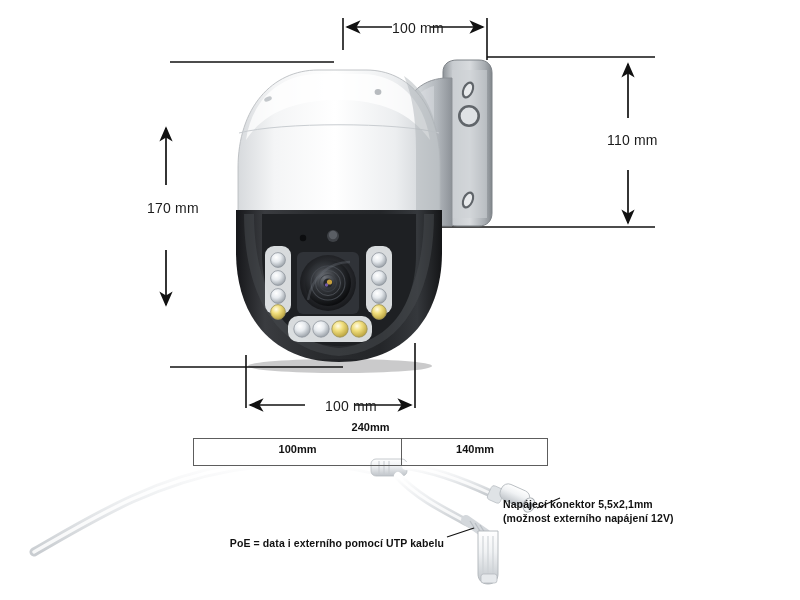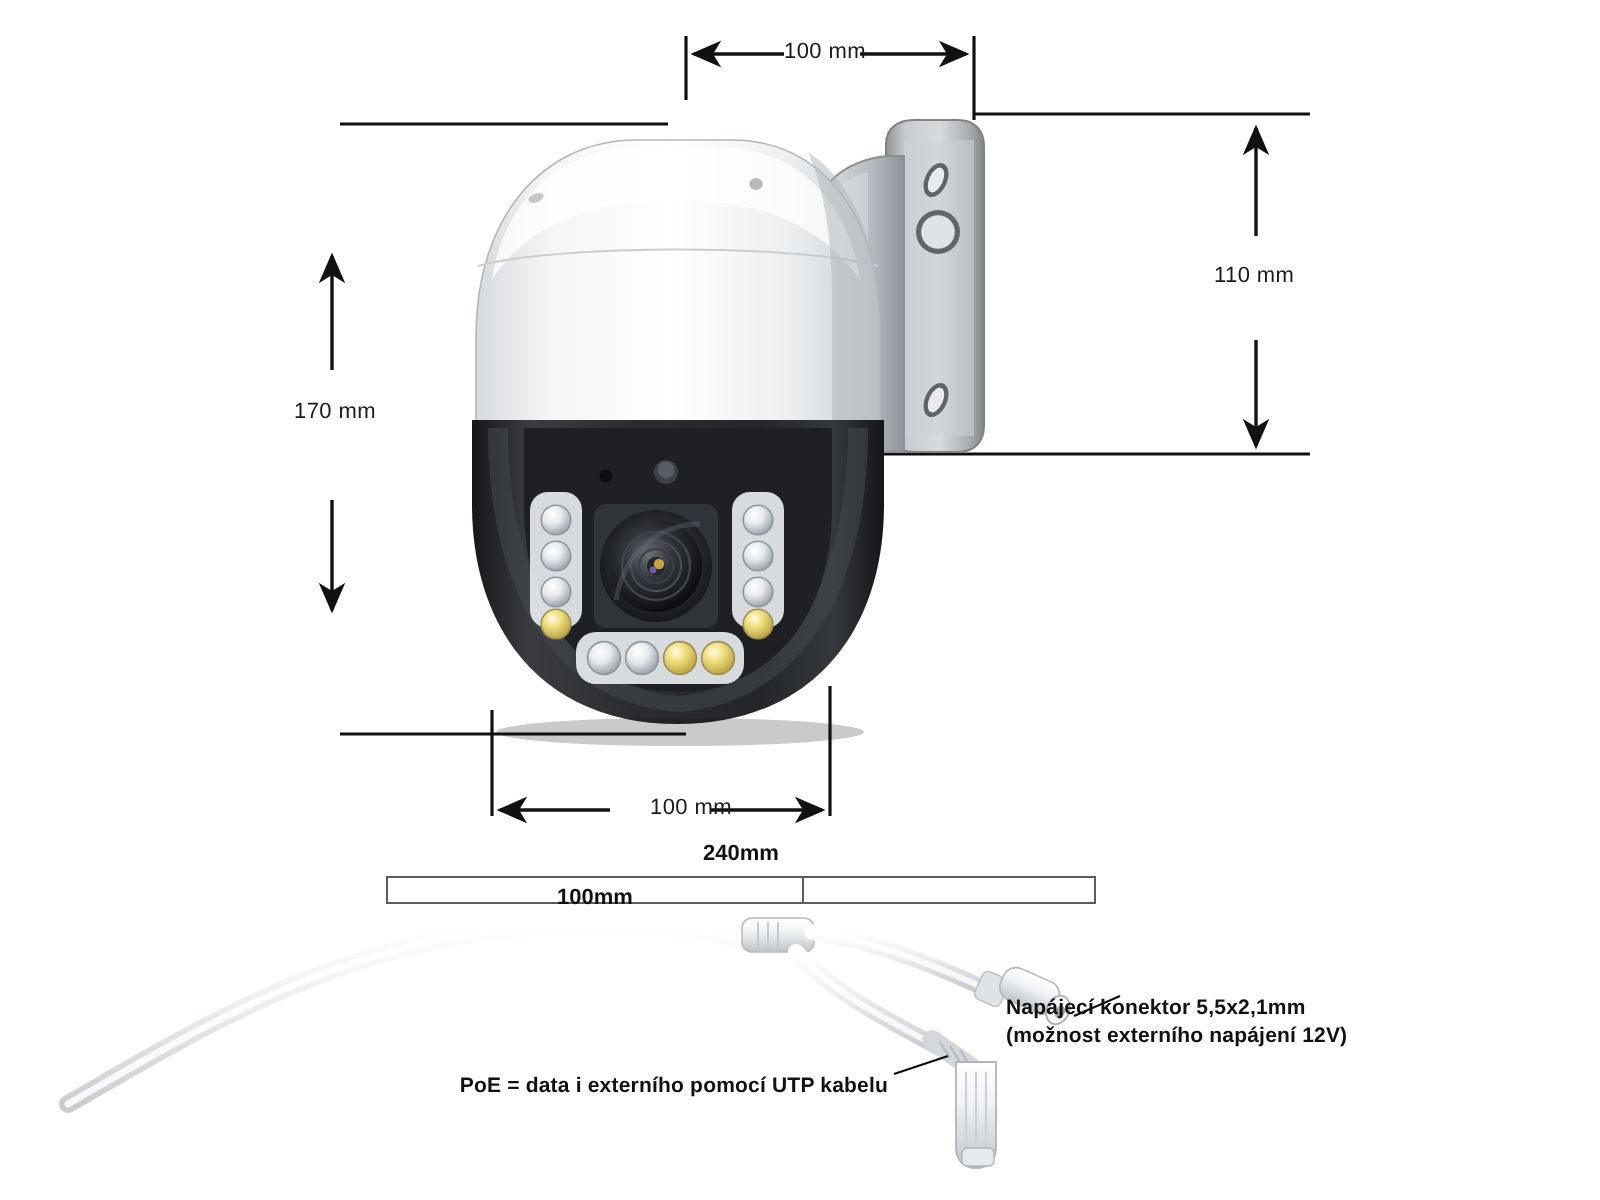--- a/index.html
+++ b/index.html
@@ -9,42 +9,42 @@
     background:#ffffff;
     font-family:"Liberation Sans", sans-serif;
     overflow:hidden;
     position:relative;
   }
   #stage{position:absolute;left:0;top:0;width:800px;height:600px;}
 
   .dim-label{
     position:absolute;
     font-family:"Liberation Sans", sans-serif;
-    font-size:11px;
+    font-size:14px;
     color:#1b1b1b;
     white-space:nowrap;
     letter-spacing:.2px;
   }
   .callout{
     position:absolute;
     font-family:"Liberation Sans", sans-serif;
     font-size:10.5px;
     font-weight:bold;
     color:#111111;
     white-space:nowrap;
     letter-spacing:.1px;
   }
   .callout.right{text-align:right;}
   .callout.leftal{text-align:right;}
 
   
   #cable-bar{
     position:absolute;
     left:193px;top:438px;
-    width:355px;height:14px;
+    width:355px;height:28px;
     border:1px solid #5d5d5d;
     box-sizing:border-box;
     background:transparent;
     padding-left:16px;
   }
   #cable-bar .divider{
     position:absolute;left:207px;top:0;width:1px;height:100%;
     background:#5d5d5d;
   }
   #cable-bar .seg{
@@ -332,20 +332,21 @@
 
   <div class="dim-label" style="left:147px;top:200px;">170 mm</div>
 
   <div class="dim-label" style="left:325px;top:398px;">100 mm</div>
 
   <div id="cable-total">240mm</div>
 
   <div id="cable-bar">
     <div class="divider"></div>
     <div class="seg" id="seg-left">100mm</div>
+    <div class="seg" id="seg-right">140mm</div>
   </div>
 
   <div class="callout right" style="left:503px;top:498px;">Napájecí konektor 5,5x2,1mm</div>
   <div class="callout right" style="left:503px;top:512px;">(možnost externího napájení 12V)</div>
 
   <div class="callout leftal" style="left:222px;top:537px;width:222px;">PoE = data i externího pomocí UTP kabelu</div>
 
 </div>
 
 </body></html>

